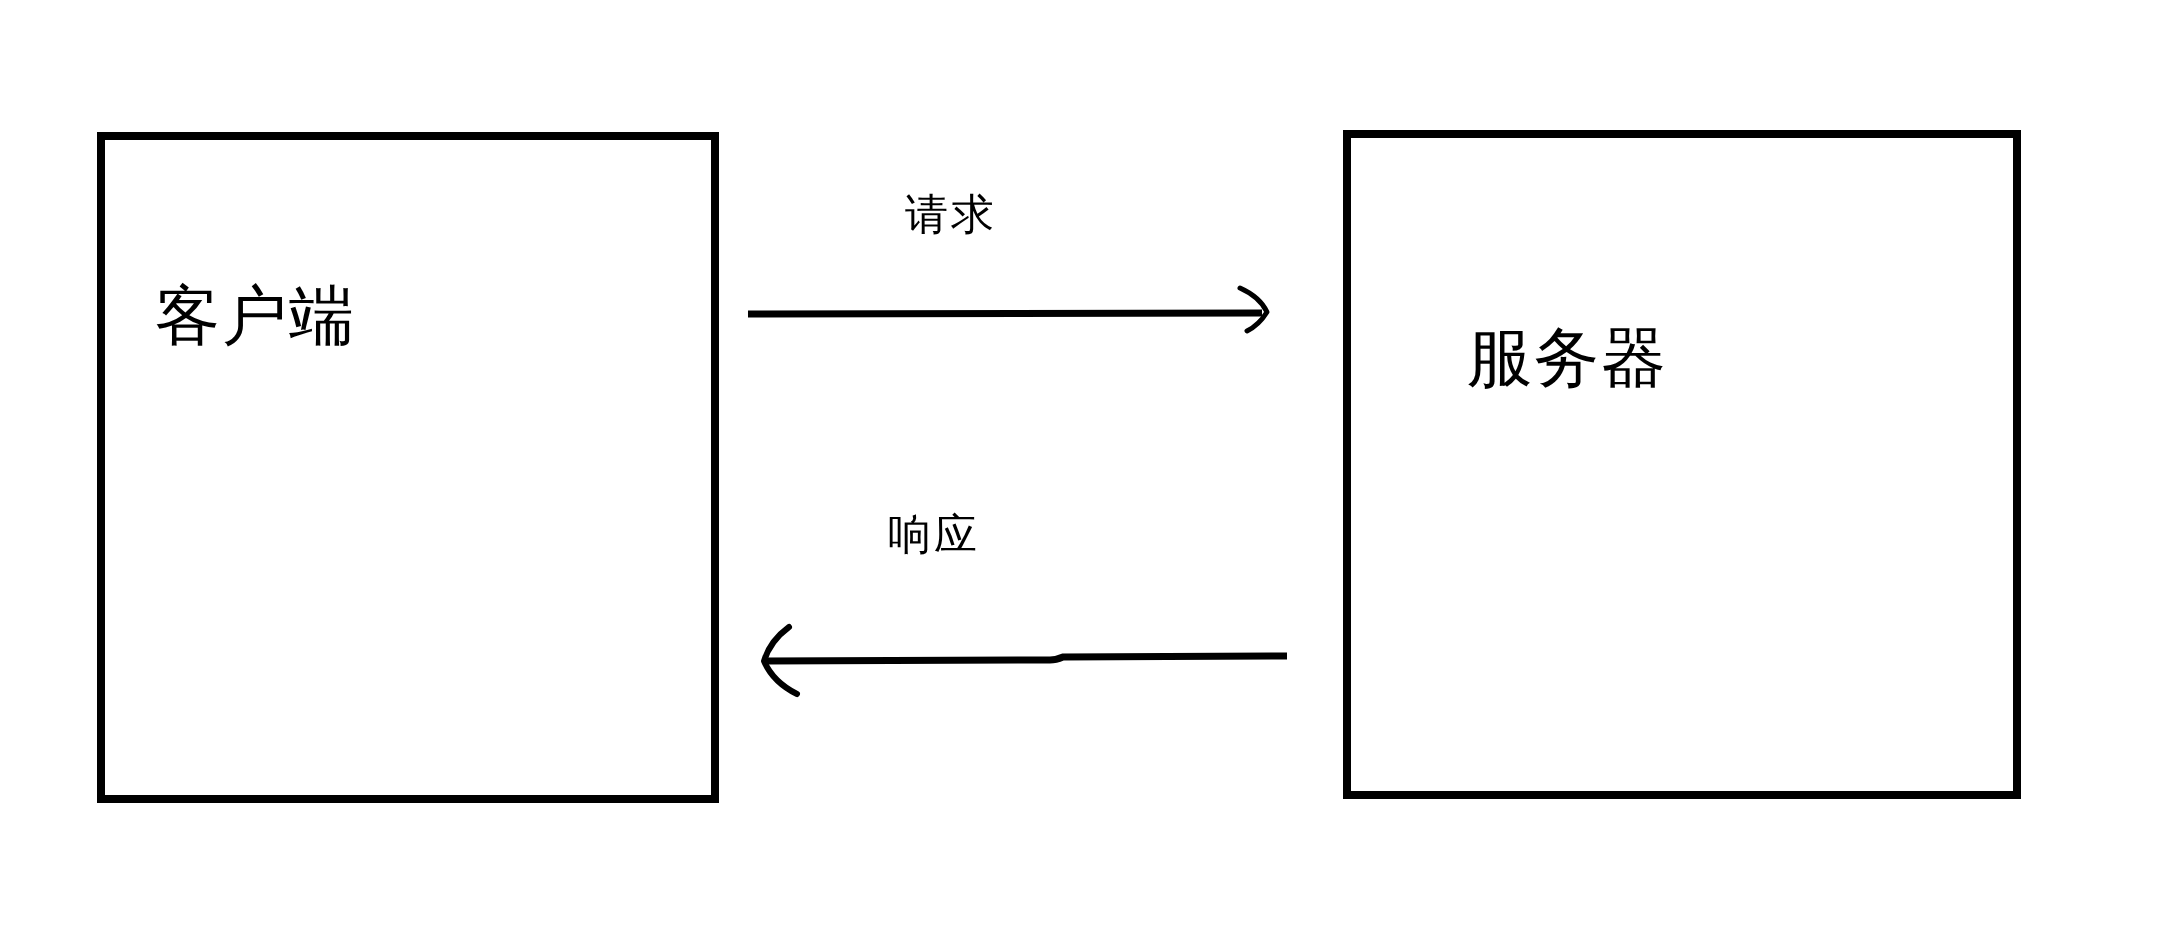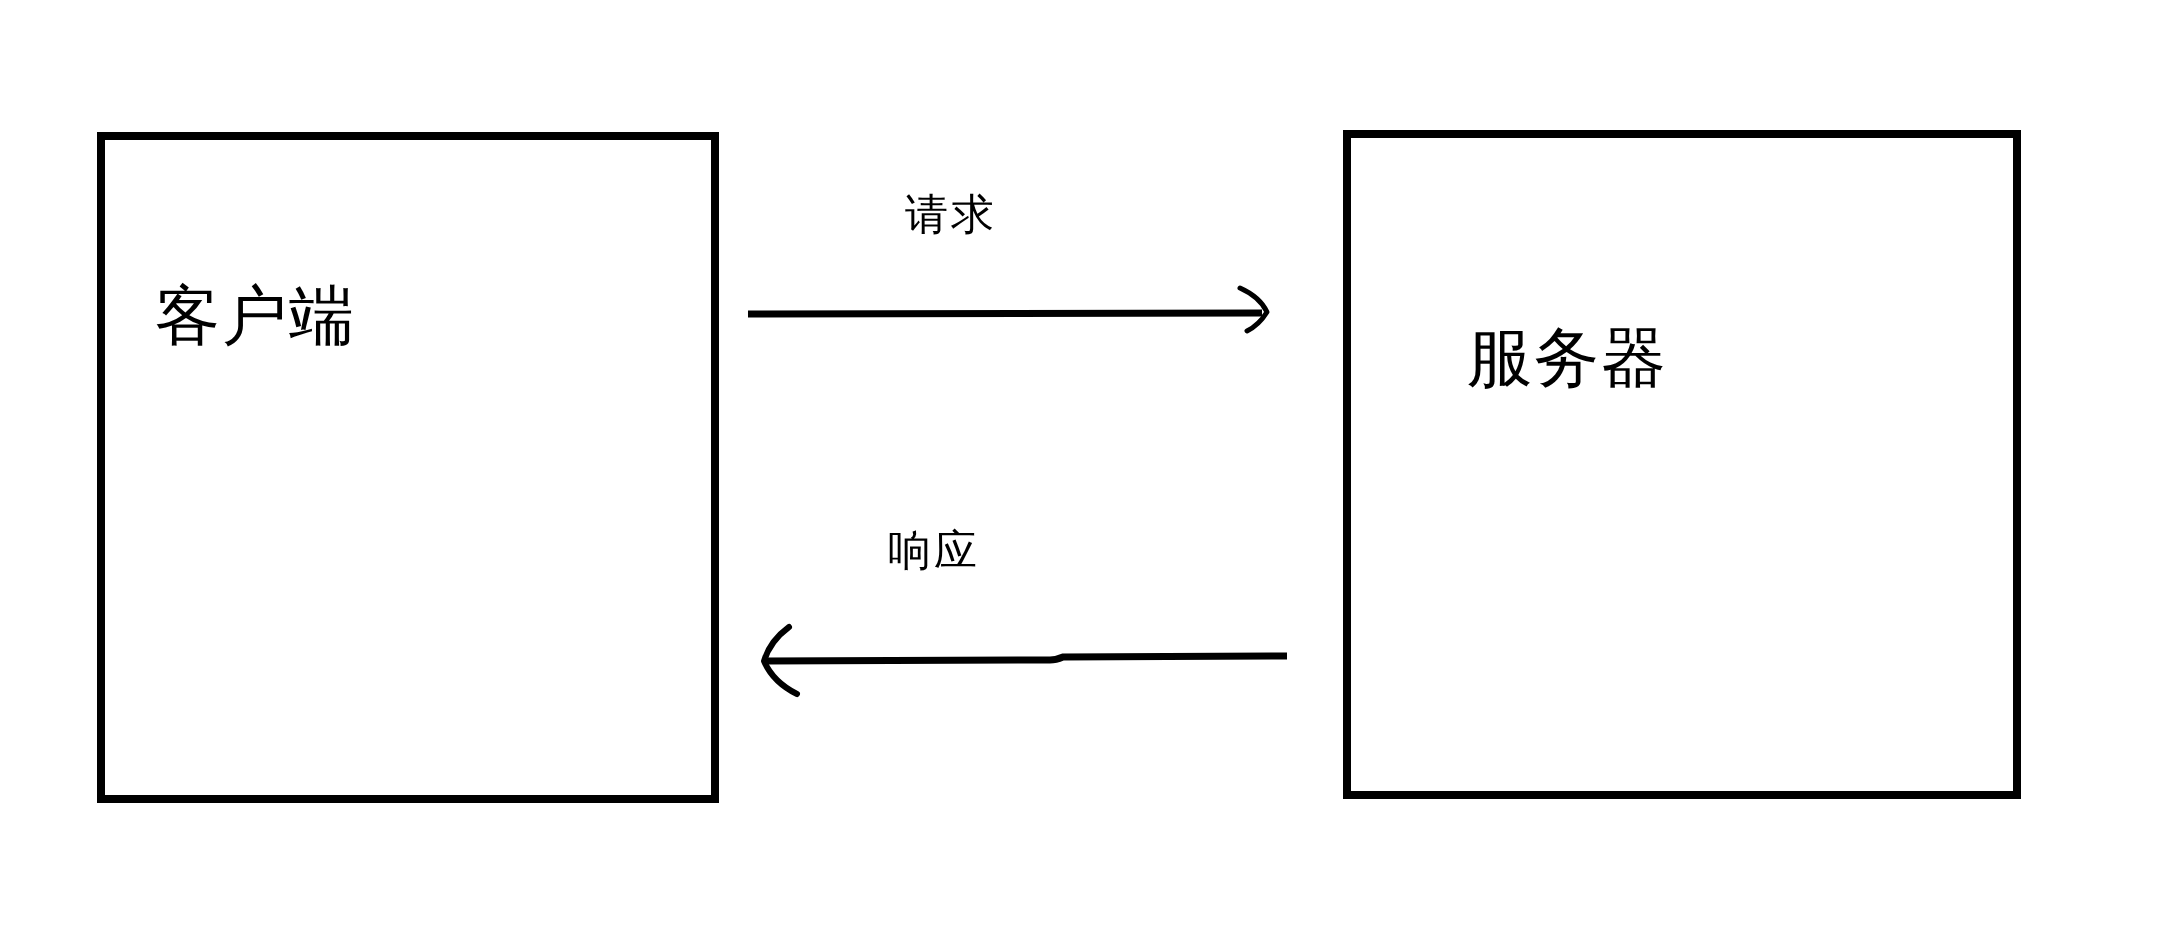--- a/index.html
+++ b/index.html
@@ -35,21 +35,21 @@
   .node--server .node-label { left: 116px; top: 185px; }
   .edge-label {
     position: absolute;
     font-size: 43px;
     line-height: 1.05;
     letter-spacing: 3px;
     color: var(--ink);
     white-space: nowrap;
   }
   .edge-label--request  { left: 905px; top: 192px; }
-  .edge-label--response { left: 888px; top: 512px; margin-top: 16px; }
+  .edge-label--response { left: 888px; top: 512px; }
   svg.arrows {
     position: absolute;
     left: 0; top: 0;
     width: 2180px; height: 942px;
     pointer-events: none;
   }
   .shaft { stroke: var(--ink); stroke-width: 7; fill: none; }
   .head  { stroke: var(--ink); fill: none; stroke-linecap: round; stroke-linejoin: round; }
   .head--thin  { stroke-width: 5; }
   .head--thick { stroke-width: 6; }

